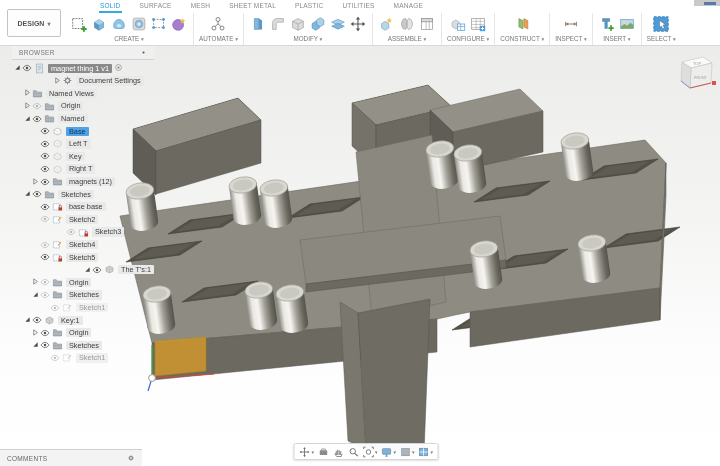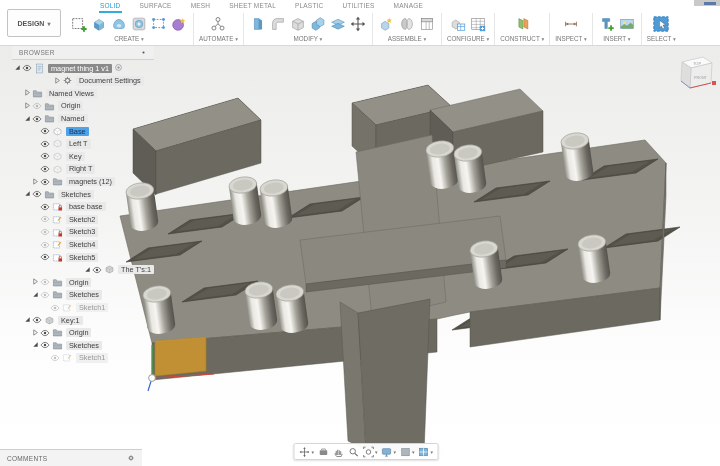--- a/index.html
+++ b/index.html
@@ -743,21 +743,21 @@
             </svg>
           </span>
           <span class="ticon">
             <svg viewBox="0 0 16 16">
               <rect x="2" y="4" width="9" height="9" fill="#fff" stroke="#7a9cc4" stroke-width=".9" stroke-dasharray="2 1"></rect>
               <path d="M8.5 9.5L13 4.5" stroke="#e8a33d" stroke-width="1.6"></path>
             </svg>
           </span>
           <span class="tlabel">Sketch2</span>
         </div>
-        <div class="trow" style="padding-left: 20px;">
+        <div class="trow" style="padding-left: 20px; margin-left: 26px;">
           <span class="arr"></span>
           <span class="eye dim">
             <svg viewBox="0 0 16 16">
               <path d="M1.5 8C4 4.9 6 3.8 8 3.8S12 4.9 14.5 8C12 11.1 10 12.2 8 12.2S4 11.1 1.5 8z" fill="none" stroke="#4a4a4a" stroke-width="1.1"></path>
               <circle cx="8" cy="8" r="1.9" fill="#4a4a4a"></circle>
             </svg>
           </span>
           <span class="ticon">
             <svg viewBox="0 0 16 16">
               <rect x="2" y="4" width="9" height="9" fill="#fff" stroke="#7a9cc4" stroke-width=".9" stroke-dasharray="2 1"></rect>

